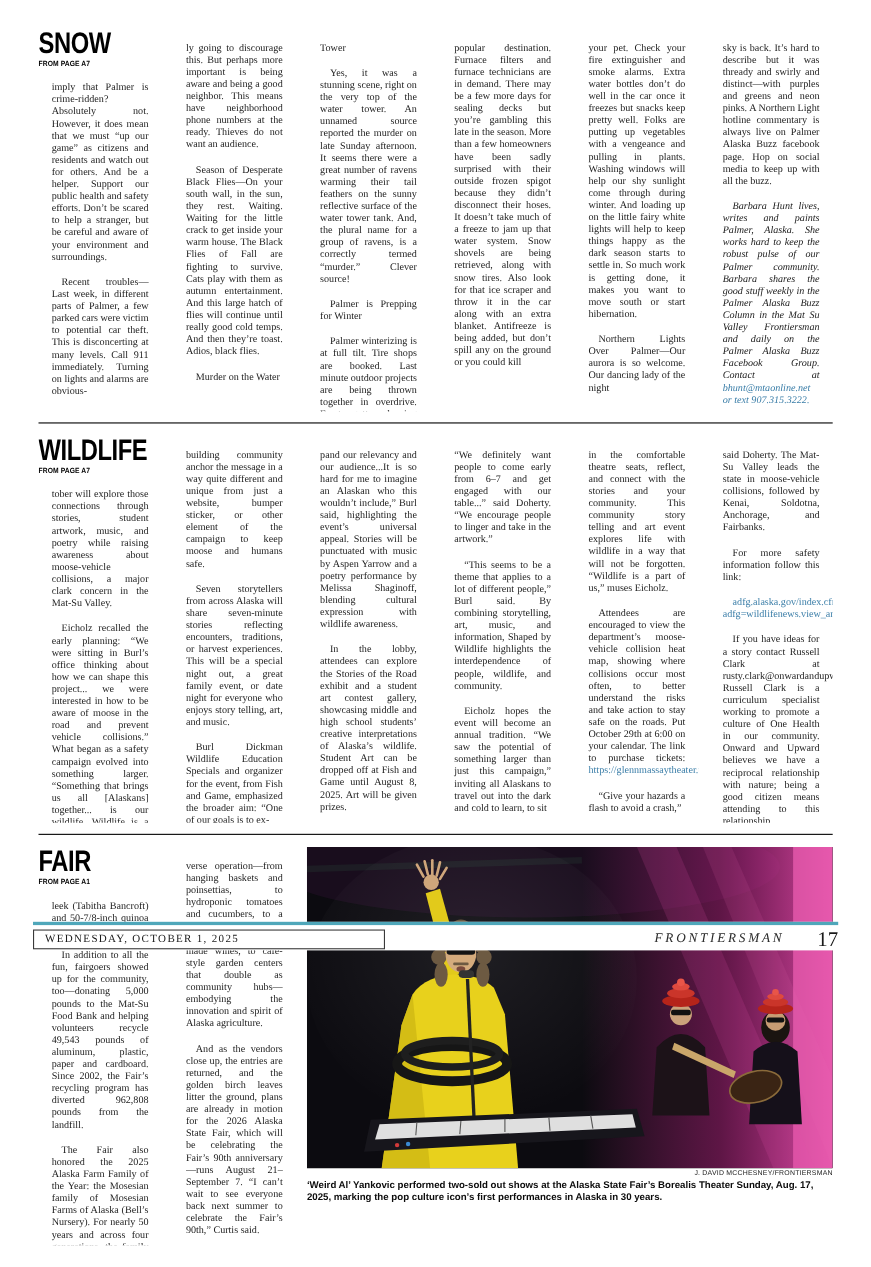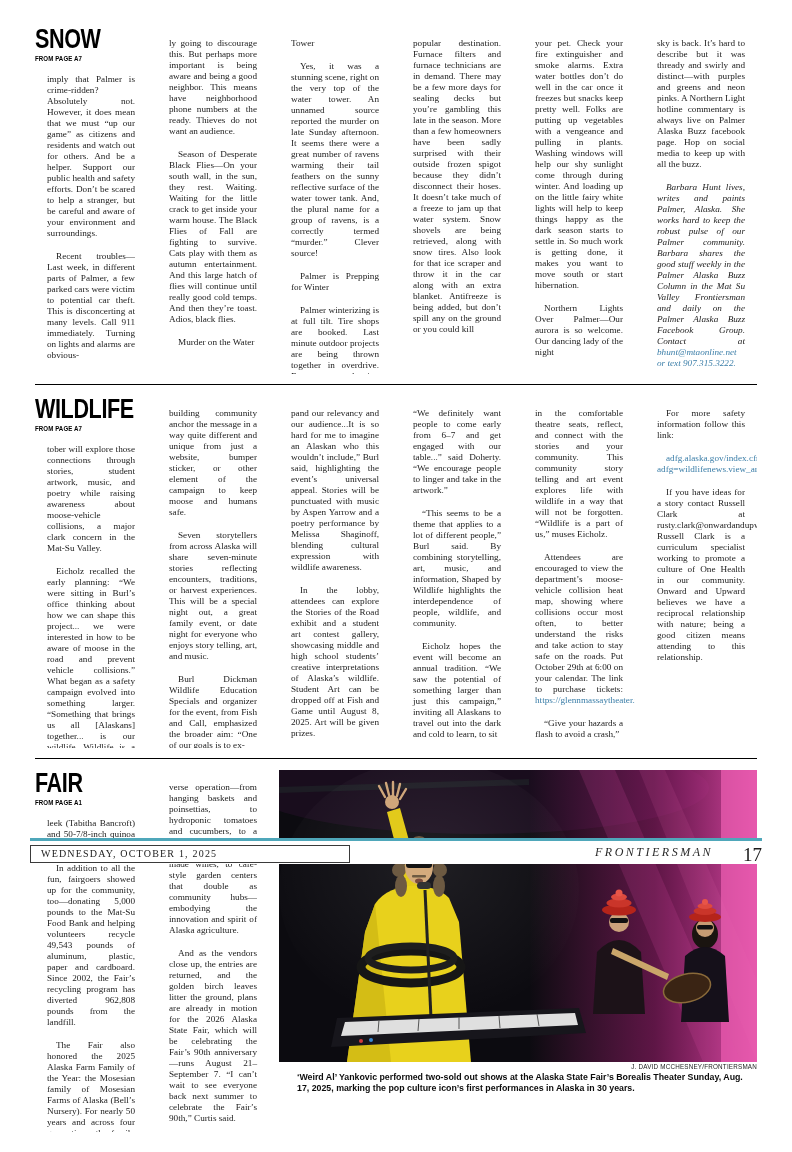--- a/index.html
+++ b/index.html
@@ -13,21 +13,21 @@
   .para{margin:12px;font-size:9.2px;line-height:11px;text-align:justify;color:#1c1c1c;}
   .para.ind{text-indent:9px;}
   .para.ital{font-style:italic;}
   .blue,.para.blue{color:#3b7ea8;}
   h1.headline{margin:0;font-family:"Liberation Sans",sans-serif;font-weight:800;font-size:27px;line-height:1;letter-spacing:-0.5px;color:#000;transform:scaleX(.8);transform-origin:left bottom;white-space:nowrap;}
   .kicker{font-family:"Liberation Sans",sans-serif;font-weight:700;font-size:6.8px;letter-spacing:.1px;margin:2px 0 10px;color:#000;transform:scaleX(.9);transform-origin:left top;white-space:nowrap;}
   .rule{border-top:1px solid #000;margin:10px 0 11px;}
   figure.photo{margin:0;flex:1 1 auto;overflow:hidden;}
   .photo-svg{display:block;width:100%;height:292px;background:#000;}
   .credit{font-family:"Liberation Sans",sans-serif;font-size:6.3px;letter-spacing:.2px;text-align:right;color:#222;margin:1px 0 2px;}
-  figcaption{font-family:"Liberation Sans",sans-serif;font-weight:700;font-size:8.8px;line-height:10.6px;color:#0d0d0d;margin-left:18px;}
+  figcaption{font-family:"Liberation Sans",sans-serif;font-weight:700;font-size:8.8px;line-height:10.6px;color:#0d0d0d;}
   .footer{position:absolute;left:30px;right:30px;bottom:12px;background:#fff;}
   .footer-rule{height:3px;background:#4fa7ba;margin-bottom:4px;}
   .footer-row{display:flex;align-items:flex-start;}
   .date-box{border:1px solid #3a3a3a;box-sizing:border-box;width:320px;padding:2px 10px 3px;font-size:10px;letter-spacing:1.2px;color:#1a1a1a;}
   .pub{margin-left:auto;font-size:12px;letter-spacing:2.5px;color:#2a2a2a;margin-right:30px;font-style:italic;}
   .pagenum{font-size:19px;color:#1a1a1a;line-height:1;}
 </style>
 </head>
 <body>
 
@@ -73,37 +73,38 @@
       <h1 class="headline">WILDLIFE</h1>
       <div class="kicker">FROM PAGE A7</div>
       <div>
           <p class="para">tober will explore those connections through stories, student artwork, music, and poetry while raising awareness about moose-vehicle collisions, a major clark concern in the Mat-Su Valley.</p>
           <p class="para ind">Eicholz recalled the early planning: “We were sitting in Burl’s office thinking about how we can shape this project... we were interested in how to be aware of moose in the road and prevent vehicle collisions.” What began as a safety campaign evolved into something larger. “Something that brings us all [Alaskans] together... is our wildlife. Wildlife is a part of us.” Art, stories, and</p>
         </div>
     </div>
     <div class="col">
         <p class="para">building community anchor the message in a way quite different and unique from just a website, bumper sticker, or other element of the campaign to keep moose and humans safe.</p>
         <p class="para ind">Seven storytellers from across Alaska will share seven-minute stories reflecting encounters, traditions, or harvest experiences. This will be a special night out, a great family event, or date night for everyone who enjoys story telling, art, and music.</p>
-        <p class="para ind">Burl Dickman Wildlife Education Specials and organizer for the event, from Fish and Call, emphasized the broader aim: “One of our goals is to ex-</p>
+        <p class="para ind">Burl Dickman Wildlife Education Specials and organizer for the event, from Fish and Game, emphasized the broader aim: “One of our goals is to ex-</p>
       </div>
     <div class="col">
         <p class="para">pand our relevancy and our audience...It is so hard for me to imagine an Alaskan who this wouldn’t include,” Burl said, highlighting the event’s universal appeal. Stories will be punctuated with music by Aspen Yarrow and a poetry performance by Melissa Shaginoff, blending cultural expression with wildlife awareness.</p>
         <p class="para ind">In the lobby, attendees can explore the Stories of the Road exhibit and a student art contest gallery, showcasing middle and high school students’ creative interpretations of Alaska’s wildlife. Student Art can be dropped off at Fish and Game until August 8, 2025. Art will be given prizes.</p>
       </div>
     <div class="col">
         <p class="para">“We definitely want people to come early from 6–7 and get engaged with our table...” said Doherty. “We encourage people to linger and take in the artwork.”</p>
         <p class="para ind">“This seems to be a theme that applies to a lot of different people,” Burl said. By combining storytelling, art, music, and information, Shaped by Wildlife highlights the interdependence of people, wildlife, and community.</p>
         <p class="para ind">Eicholz hopes the event will become an annual tradition. “We saw the potential of something larger than just this campaign,” inviting all Alaskans to travel out into the dark and cold to learn, to sit</p>
       </div>
     <div class="col">
         <p class="para">in the comfortable theatre seats, reflect, and connect with the stories and your community. This community story telling and art event explores life with wildlife in a way that will not be forgotten. “Wildlife is a part of us,” muses Eicholz.</p>
         <p class="para ind">Attendees are encouraged to view the department’s moose-vehicle collision heat map, showing where collisions occur most often, to better understand the risks and take action to stay safe on the roads. Put October 29th at 6:00 on your calendar. The link to purchase tickets: <span class="blue">https://glennmassaytheater.universitytickets.com/</span></p>
         <p class="para ind">“Give your hazards a flash to avoid a crash,”</p>
       </div>
     <div class="col">
+        <p class="para">said Doherty. The Mat-Su Valley leads the state in moose-vehicle collisions, followed by Kenai, Soldotna, Anchorage, and Fairbanks.</p>
         <p class="para ind">For more safety information follow this link:</p>
         <p class="para ind blue">adfg.alaska.gov/index.cfm?adfg=wildlifenews.view_article&amp;articles_id=935&amp;utm</p>
         <p class="para ind">If you have ideas for a story contact Russell Clark at rusty.clark@onwardandupward.org Russell Clark is a curriculum specialist working to promote a culture of One Health in our community. Onward and Upward believes we have a reciprocal relationship with nature; being a good citizen means attending to this relationship.</p>
       </div>
   </section>
 
   <div class="rule"></div>
 
   <section class="cols sec-fair">
     <div class="col">

